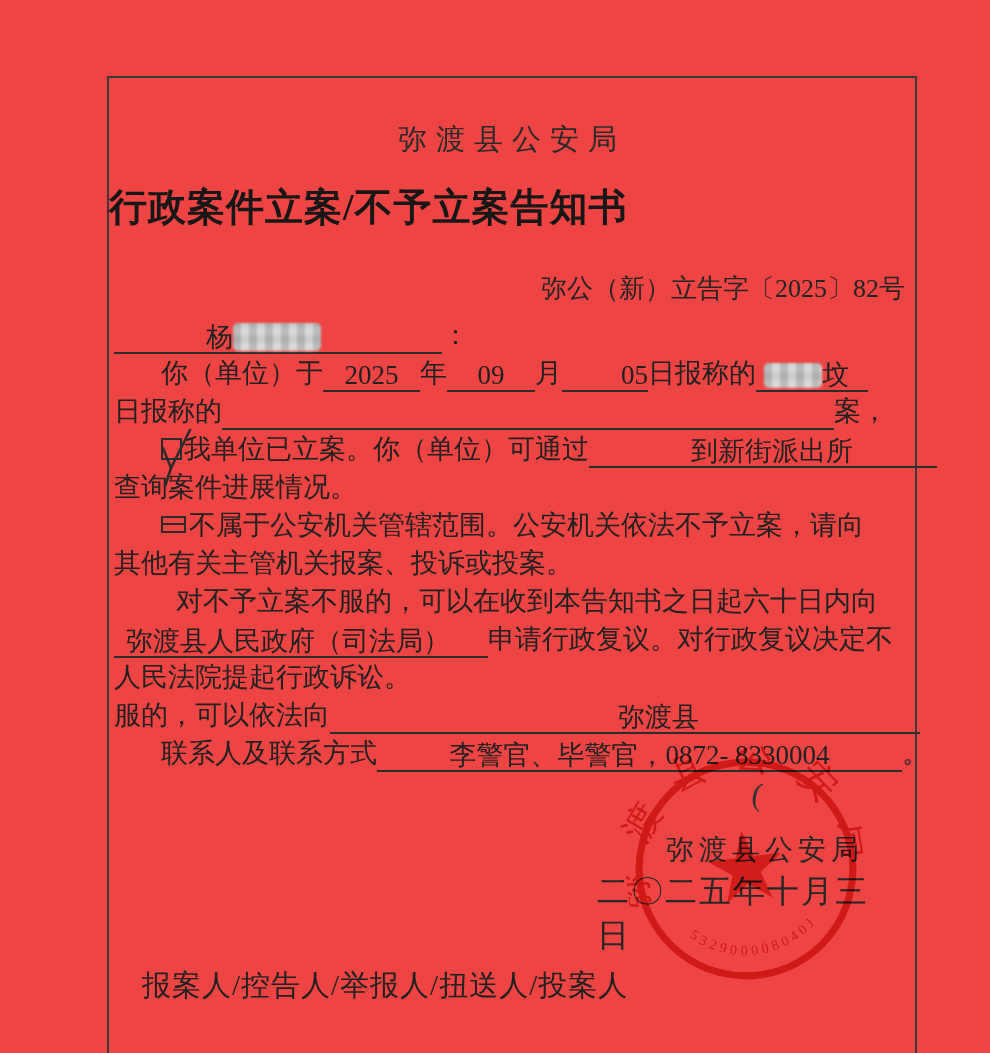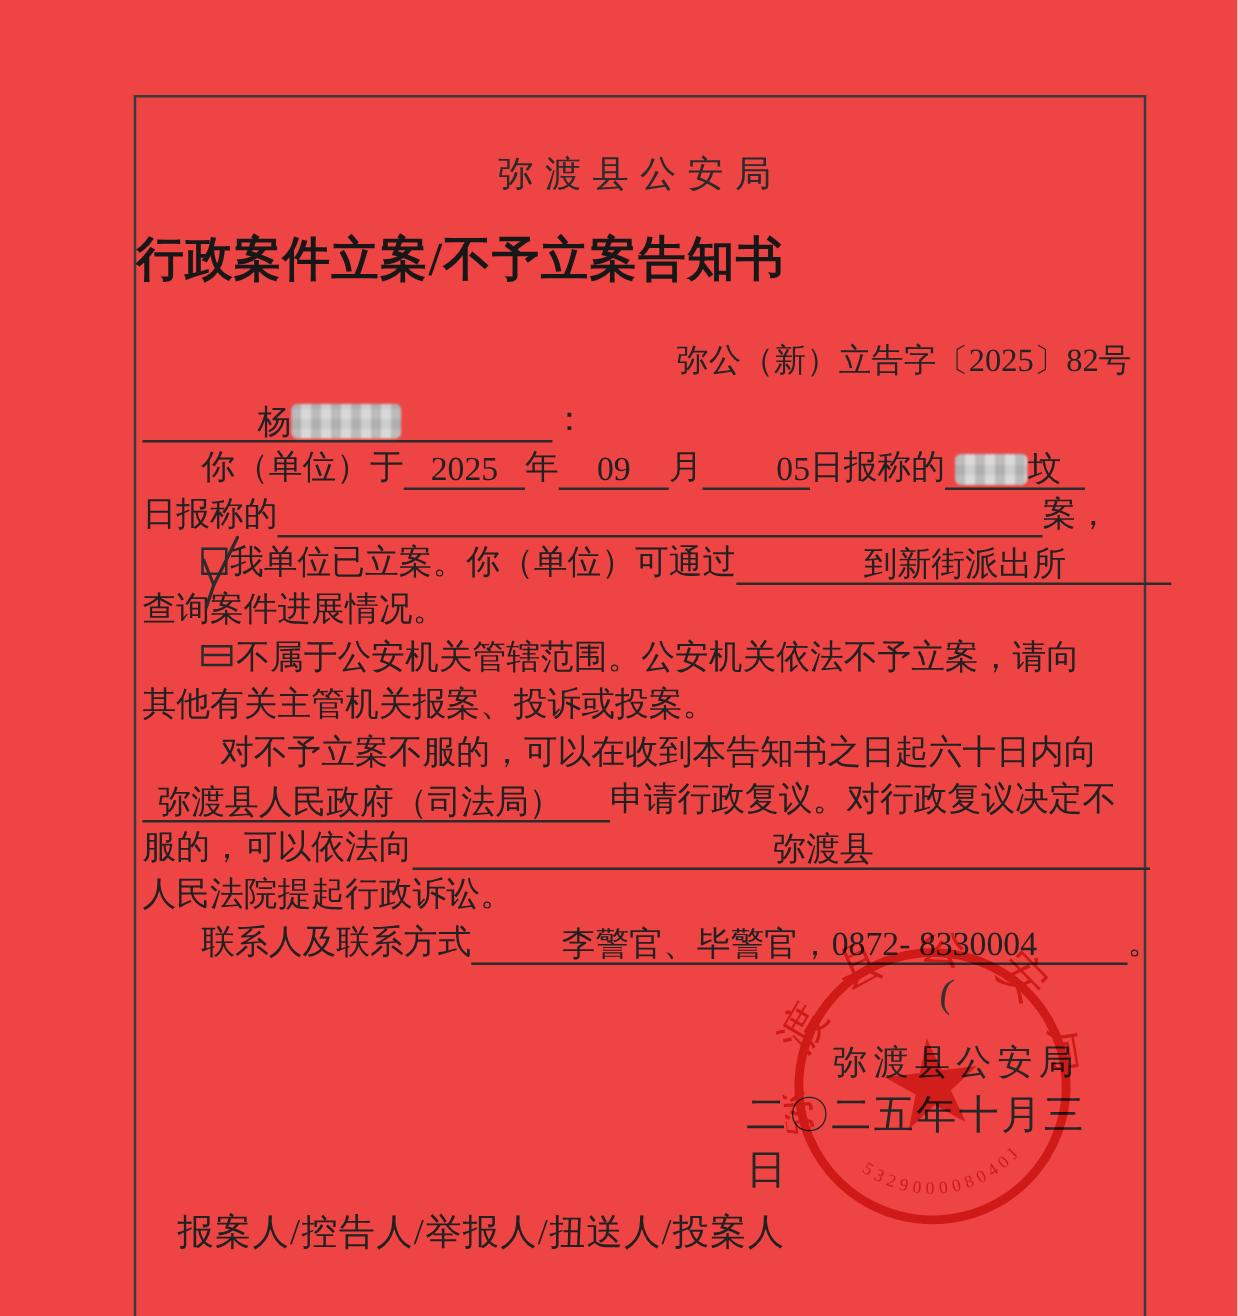--- a/index.html
+++ b/index.html
@@ -127,25 +127,25 @@
 
       <div class="ln ind2">
         <span>对不予立案不服的，可以在收到本告知书之日起六十日内向</span>
       </div>
 
       <div class="ln">
         <span class="ul w-org"><span>弥渡县人民政府（司法局）</span></span><span>申请行政复议。对行政复议决定不</span>
       </div>
 
       <div class="ln">
-        <span>服的，可以依法向</span><span class="ul w-court"><span class="shift">弥渡县</span></span>
+        <span>人民法院提起行政诉讼。</span>
       </div>
 
       <div class="ln">
-        <span>人民法院提起行政诉讼。</span>
+        <span>服的，可以依法向</span><span class="ul w-court"><span class="shift">弥渡县</span></span>
       </div>
 
       <div class="ln ind">
         <span>联系人及联系方式</span><span class="ul w-contact center"><span>李警官、毕警官，0872- 8330004</span></span><span>。</span>
       </div>
 
     </div>
 
     <div class="sheet-footer">报案人/控告人/举报人/扭送人/投案人</div>
   </div>

